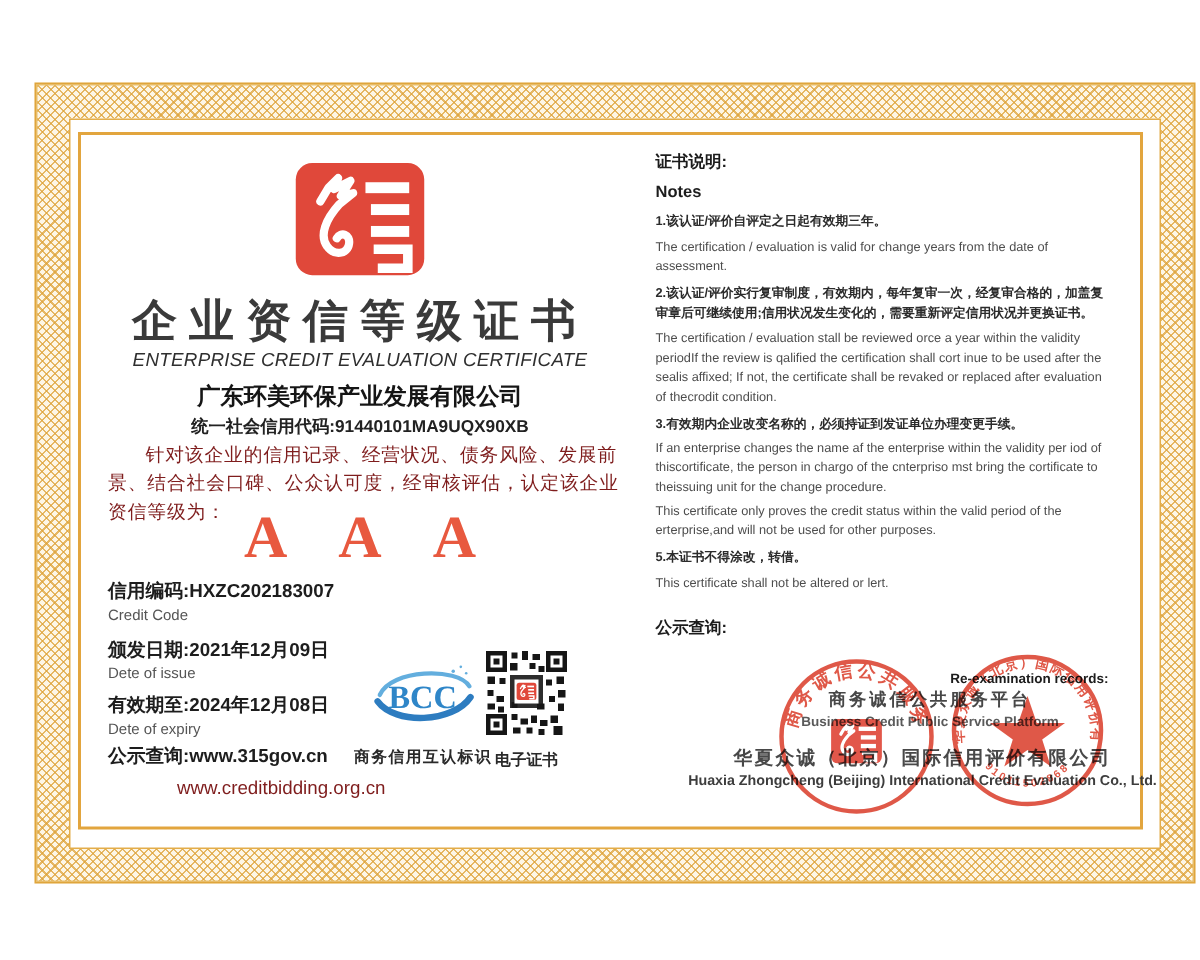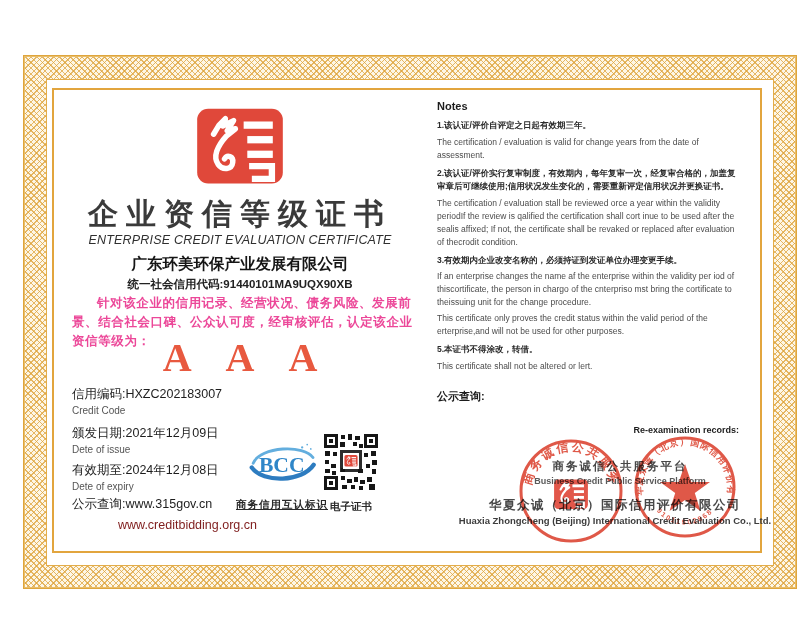--- a/index.html
+++ b/index.html
@@ -16,32 +16,32 @@
   .lace-inner{position:absolute;left:22px;top:23px;right:22px;bottom:22px;background:#fff;border:1px solid #e3ad4a;}
   .goldline{position:absolute;left:52px;top:88px;width:706px;height:461px;border:2px solid #e2a53e;}
 
   
   .crest{position:absolute;left:194px;top:106px;width:92px;height:82px;}
   .title-cn{position:absolute;left:60px;top:194px;width:360px;text-align:center;
     font-family:"Liberation Serif","DejaVu Serif",serif;font-size:30px;font-weight:bold;color:#3a3a3a;letter-spacing:8px;}
   .title-en{position:absolute;left:55px;top:233px;width:370px;text-align:center;font-size:12.5px;color:#2f2f2f;letter-spacing:.2px;font-style:italic;}
   .company{position:absolute;left:60px;top:254px;width:360px;text-align:center;font-size:15.5px;font-weight:bold;color:#151515;}
   .uscc{position:absolute;left:60px;top:277px;width:360px;text-align:center;font-size:11.5px;font-weight:bold;color:#222;}
-  .statement{position:absolute;left:72px;top:294px;width:344px;font-size:12.5px;line-height:19px;color:#ec4899;font-weight:700;text-indent:2em;letter-spacing:.6px;}
+  .statement{position:absolute;left:72px;top:294px;width:344px;font-size:12.5px;line-height:19px;color:#7f1d1d;font-weight:400;text-indent:2em;letter-spacing:.6px;}
   .rating{position:absolute;left:60px;top:334px;width:360px;text-align:center;
     font-family:"Liberation Serif","DejaVu Serif",serif;font-size:40px;font-weight:bold;color:#e8593f;letter-spacing:34px;text-indent:34px;}
   .field{position:absolute;left:72px;}
-  .field .lab{font-size:12.5px;font-weight:normal;color:#1d1d1d;}
+  .field .lab{font-size:12.5px;font-weight:bold;color:#1d1d1d;}
   .field .sub{font-size:10px;color:#555;margin-top:2px;}
   .f1{top:386px;} .f2{top:425px;} .f3{top:462px;}
   .query{top:496px;}
   .query2{position:absolute;left:118px;top:518px;font-size:12.5px;font-weight:normal;color:#7f1d1d;}
 
   .bcc{position:absolute;left:246px;top:438px;width:72px;height:52px;}
-  .bcc-label{position:absolute;left:236px;top:498px;width:92px;text-align:center;font-size:10.5px;font-weight:bold;color:#2a2a2a;letter-spacing:1px;text-decoration:underline;}
+  .bcc-label{position:absolute;left:236px;top:498px;width:92px;text-align:center;font-size:10.5px;font-weight:bold;color:#2a2a2a;letter-spacing:1px;}
   .qr{position:absolute;left:323px;top:433px;width:56px;height:58px;}
   .qr-label{position:absolute;left:322px;top:500px;width:58px;text-align:center;font-size:10.5px;font-weight:bold;color:#2a2a2a;}
 
   
   .notes{position:absolute;left:437px;top:100px;width:302px;color:#2b2b2b;}
   .notes .h{font-size:11px;font-weight:bold;margin-bottom:7px;color:#1c1c1c;}
   .note-cn{font-size:8.5px;line-height:13.5px;font-weight:600;color:#2b2b2b;margin-top:5px;}
   .note-en{font-size:8.5px;line-height:13px;color:#4c4c4c;margin-top:3px;}
   .review{margin-top:16px;}
   .review-line{display:flex;align-items:flex-end;margin-top:21px;flex-direction:column;}
@@ -163,20 +163,21 @@
       <rect x="17" y="17" width="22" height="22" opacity="0.9"></rect>
     </g>
     <rect x="20" y="20" width="16" height="16" fill="#fff"></rect>
     <svg x="21" y="21" width="14" height="14" viewBox="0 0 100 90">
         <use href="#crest"></use>
       </svg>
   </svg>
   <div class="qr-label">电子证书</div>
 
   <div class="notes">
+    <div class="h">证书说明:</div>
     <div class="h">Notes</div>
 
     <div class="note-cn">1.该认证/评价自评定之日起有效期三年。</div>
     <div class="note-en">The certification / evaluation is valid for change years from the date of assessment.</div>
     <div class="note-cn">2.该认证/评价实行复审制度，有效期内，每年复审一次，经复审合格的，加盖复审章后可继续使用;信用状况发生变化的，需要重新评定信用状况并更换证书。</div>
     <div class="note-en">The certification / evaluation stall be reviewed orce a year within the validity periodIf the review is qalified the certification shall cort inue to be used after the sealis affixed; If not, the certificate shall be revaked or replaced after evaluation of thecrodit condition.</div>
     <div class="note-cn">3.有效期内企业改变名称的，必须持证到发证单位办理变更手续。</div>
     <div class="note-en">If an enterprise changes the name af the enterprise within the validity per iod of thiscortificate, the person in chargo of the cnterpriso mst bring the cortificate to theissuing unit for the change procedure.</div>
     <div class="note-en">This certificate only proves the credit status within the valid period of the erterprise,and will not be used for other purposes.</div>
     <div class="note-cn">5.本证书不得涂改，转借。</div>

